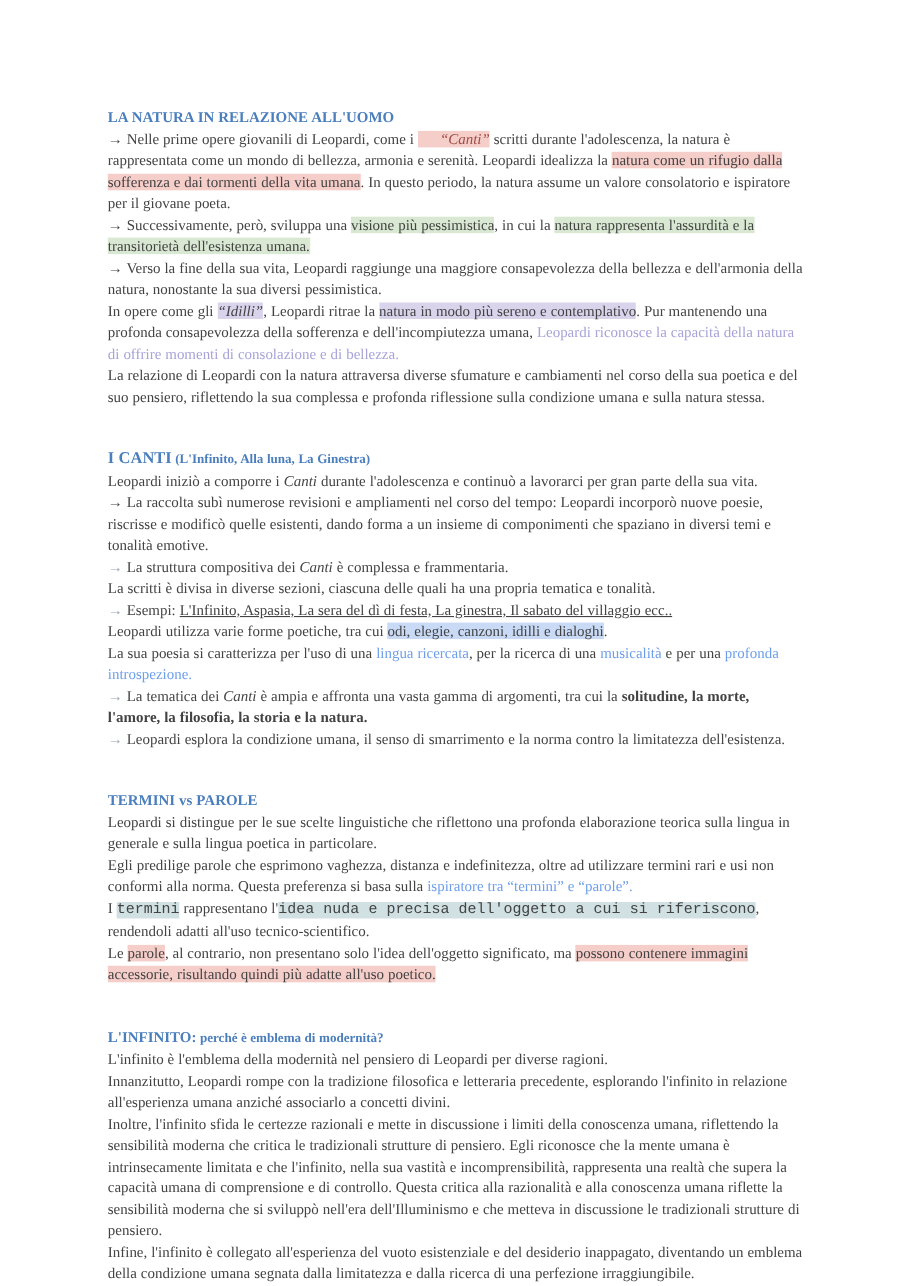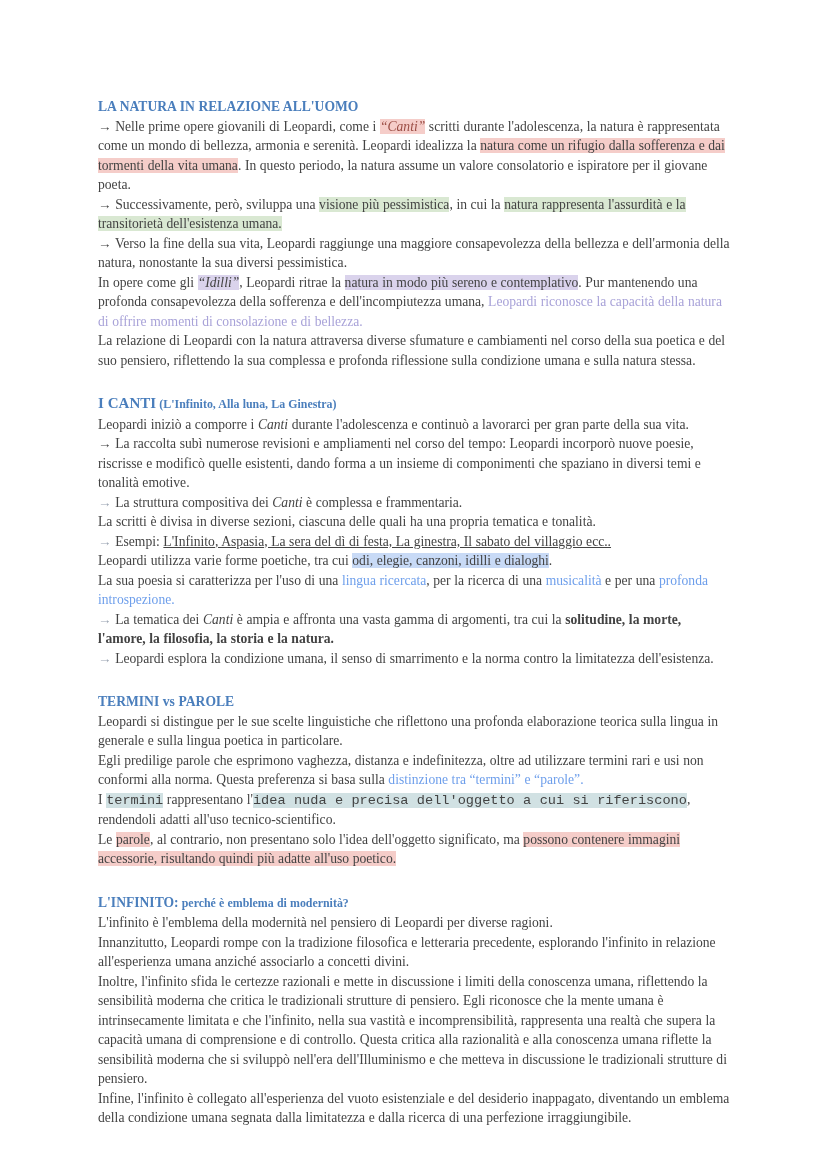--- a/index.html
+++ b/index.html
@@ -8,21 +8,21 @@
     font-family: "Liberation Serif", serif;
     color: var(--body-text, #434343);
     -webkit-font-smoothing: antialiased;
   }
   .page {
     box-sizing: border-box;
     width: 828px; height: 1169px;
     padding: 97px 96px 0 98px;
     background: #ffffff;
   }
-  .section + .section { margin-top: 24px; }
+  .section + .section { margin-top: 37px; }
   .para, .heading {
     margin: 0;
     font-size: 13.6px;
     line-height: 19.5px;
     text-align: left;
     word-spacing: 0.2px;
   }
   .heading {
     color: var(--heading-blue, #4a7ebc);
     font-weight: bold;
@@ -33,21 +33,21 @@
   .bd { font-weight: bold; }
   .ul { text-decoration: underline; text-align: right; }
   .hl-pink   { background: var(--hl-pink,   #f5cdc9); }
   .hl-green  { background: var(--hl-green,  #d9e8d2); }
   .hl-purple { background: var(--hl-purple, #dad3ec); }
   .hl-blue   { background: var(--hl-blue,   #c8daf6); }
   .hl-teal   { background: var(--hl-teal,   #d1e1e3); font-family: Liberation Mono, monospace; }
   .c-blue   { color: var(--inline-blue,  #6d9eeb); }
   .c-purple { color: var(--inline-purple,#a8a2d8); }
   .c-gray   { color: var(--arrow-gray,   #9aa4b2); }
-  .c-red    { color: var(--canti-red,    #9b4d45); }
+  .c-red    { color: var(--canti-red,    #9b4d45); padding-left: 20px; }
 </style>
 </head>
 <body>
 
 <div class="page">
   <div>
       <section class="section">
         <h2 class="heading"><span class="heading-main">LA NATURA IN RELAZIONE ALL'UOMO</span></h2>
         <p class="para"><span>→ Nelle prime opere giovanili di Leopardi, come i </span><span class="it hl-pink c-red">“Canti”</span><span> scritti durante l'adolescenza, la natura è rappresentata come un mondo di bellezza, armonia e serenità. Leopardi idealizza la </span><span class="hl-pink">natura come un rifugio dalla sofferenza e dai tormenti della vita umana</span><span>. In questo periodo, la natura assume un valore consolatorio e ispiratore per il giovane poeta.</span></p>
         <p class="para"><span>→ Successivamente, però, sviluppa una </span><span class="hl-green">visione più pessimistica</span><span>, in cui la </span><span class="hl-green">natura rappresenta l'assurdità e la transitorietà dell'esistenza umana.</span></p>
@@ -63,21 +63,21 @@
         <p class="para"><span>La scritti è divisa in diverse sezioni, ciascuna delle quali ha una propria tematica e tonalità.</span></p>
         <p class="para"><span class="c-gray">→ </span><span>Esempi:  </span><span class="ul">L'Infinito, Aspasia, La sera del dì di festa, La ginestra, Il sabato del villaggio ecc.. </span></p>
         <p class="para"><span>Leopardi utilizza varie forme poetiche, tra cui </span><span class="hl-blue">odi, elegie, canzoni, idilli e dialoghi</span><span>.</span></p>
         <p class="para"><span>La sua poesia si caratterizza per l'uso di una </span><span class="c-blue">lingua ricercata</span><span>, per la ricerca di una </span><span class="c-blue">musicalità</span><span> e per una </span><span class="c-blue">profonda introspezione.</span></p>
         <p class="para"><span class="c-gray">→ </span><span>La tematica dei </span><span class="it">Canti</span><span> è ampia e affronta una vasta gamma di argomenti, tra cui la </span><span class="bd">solitudine, la morte, l'amore, la filosofia, la storia e la natura.</span></p>
         <p class="para"><span class="c-gray">→ </span><span>Leopardi esplora la condizione umana, il senso di smarrimento e la norma contro la limitatezza dell'esistenza.</span></p>
       </section>
       <section class="section">
         <h2 class="heading"><span class="heading-main">TERMINI vs PAROLE</span></h2>
         <p class="para"><span>Leopardi si distingue per le sue scelte linguistiche che riflettono una profonda elaborazione teorica sulla lingua in generale e sulla lingua poetica in particolare.</span></p>
-        <p class="para"><span>Egli predilige parole che esprimono vaghezza, distanza e indefinitezza, oltre ad utilizzare termini rari e usi non conformi alla norma. Questa preferenza si basa sulla </span><span class="c-blue">distinzione tra “termini” e “parole”.</span></p>
+        <p class="para"><span>Egli predilige parole che esprimono vaghezza, distanza e indefinitezza, oltre ad utilizzare termini rari e usi non conformi alla norma. Questa preferenza si basa sulla </span><span class="c-blue">ispiratore tra “termini” e “parole”.</span></p>
         <p class="para"><span>I </span><span class="hl-teal">termini</span><span> rappresentano l'</span><span class="hl-teal">idea nuda e precisa dell'oggetto a cui si riferiscono</span><span>, rendendoli adatti all'uso tecnico-scientifico.</span></p>
         <p class="para"><span>Le </span><span class="hl-pink">parole</span><span>, al contrario, non presentano solo l'idea dell'oggetto significato, ma </span><span class="hl-pink">possono contenere immagini accessorie, risultando quindi più adatte all'uso poetico.</span></p>
       </section>
       <section class="section">
         <h2 class="heading"><span class="heading-main">L'INFINITO:</span><span class="heading-sub"> perché è emblema di modernità?</span></h2>
         <p class="para"><span>L'infinito è l'emblema della modernità nel pensiero di Leopardi per diverse ragioni.</span></p>
         <p class="para"><span>Innanzitutto, Leopardi rompe con la tradizione filosofica e letteraria precedente, esplorando l'infinito in relazione all'esperienza umana anziché associarlo a concetti divini.</span></p>
         <p class="para"><span>Inoltre, l'infinito sfida le certezze razionali e mette in discussione i limiti della conoscenza umana, riflettendo la sensibilità moderna che critica le tradizionali strutture di pensiero. Egli riconosce che la mente umana è intrinsecamente limitata e che l'infinito, nella sua vastità e incomprensibilità, rappresenta una realtà che supera la capacità umana di comprensione e di controllo. Questa critica alla razionalità e alla conoscenza umana riflette la sensibilità moderna che si sviluppò nell'era dell'Illuminismo e che metteva in discussione le tradizionali strutture di pensiero.</span></p>
         <p class="para"><span>Infine, l'infinito è collegato all'esperienza del vuoto esistenziale e del desiderio inappagato, diventando un emblema della condizione umana segnata dalla limitatezza e dalla ricerca di una perfezione irraggiungibile.</span></p>
       </section>

